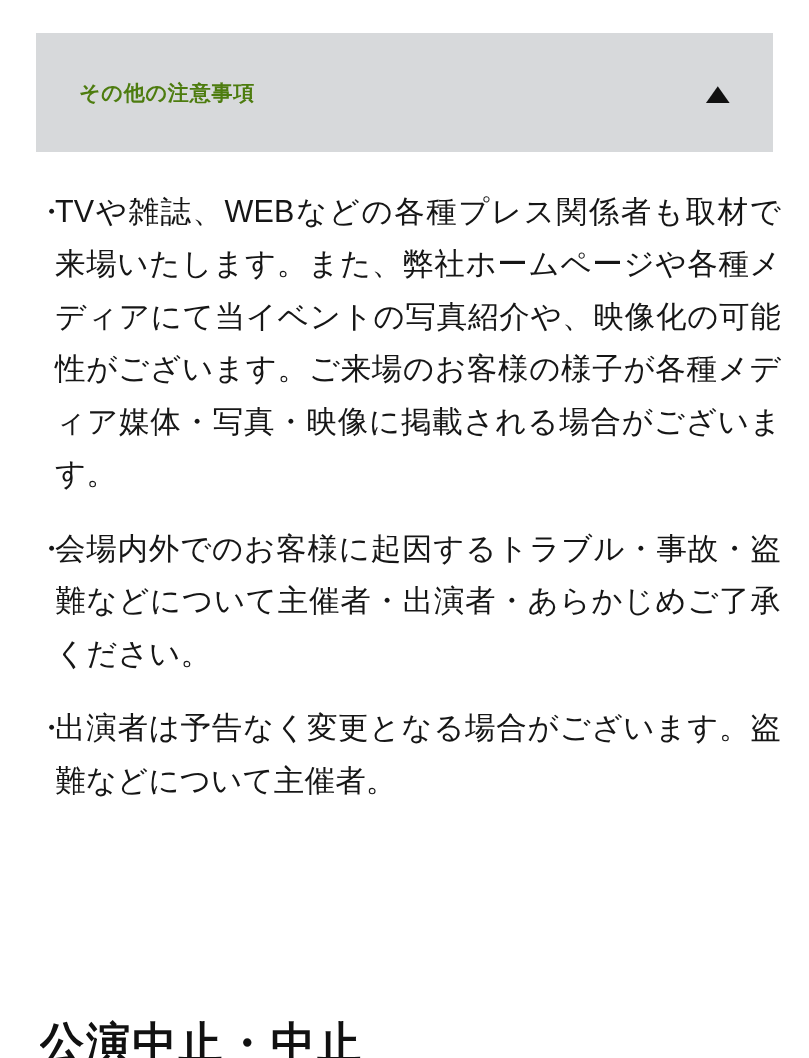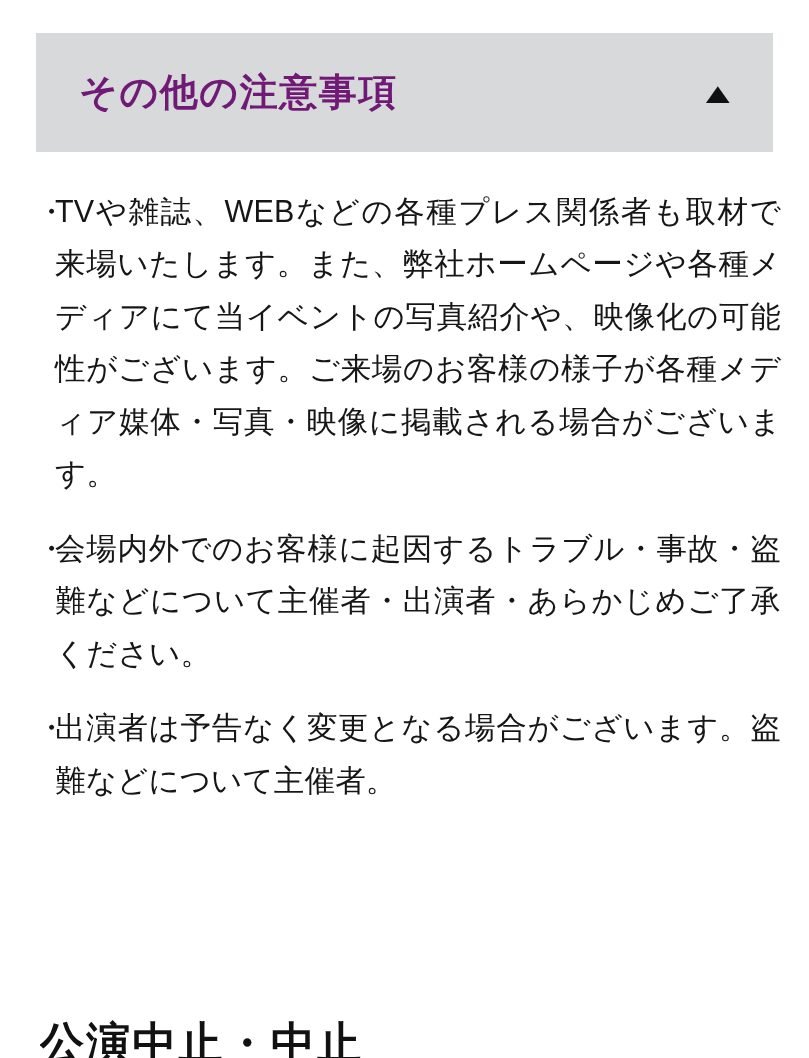--- a/index.html
+++ b/index.html
@@ -28,24 +28,24 @@
     width: 737px;
     height: 119px;
     background: #d7d9db;
     display: flex;
     align-items: center;
     justify-content: space-between;
     box-sizing: border-box;
     padding: 0 40px 0 43px;
   }
   .section-header-title {
-    font-size: 38px;
+    font-size: 21px;
     font-weight: bold;
     letter-spacing: 0.04em;
-    color: #701a75;
+    color: #4d7c0f;
     line-height: 1.2;
   }
   .section-toggle-icon {
     font-size: 30px;
     line-height: 1;
     color: #111111;
     transform: scaleX(1.35) scaleY(0.95);
     transform-origin: center;
   }
   

